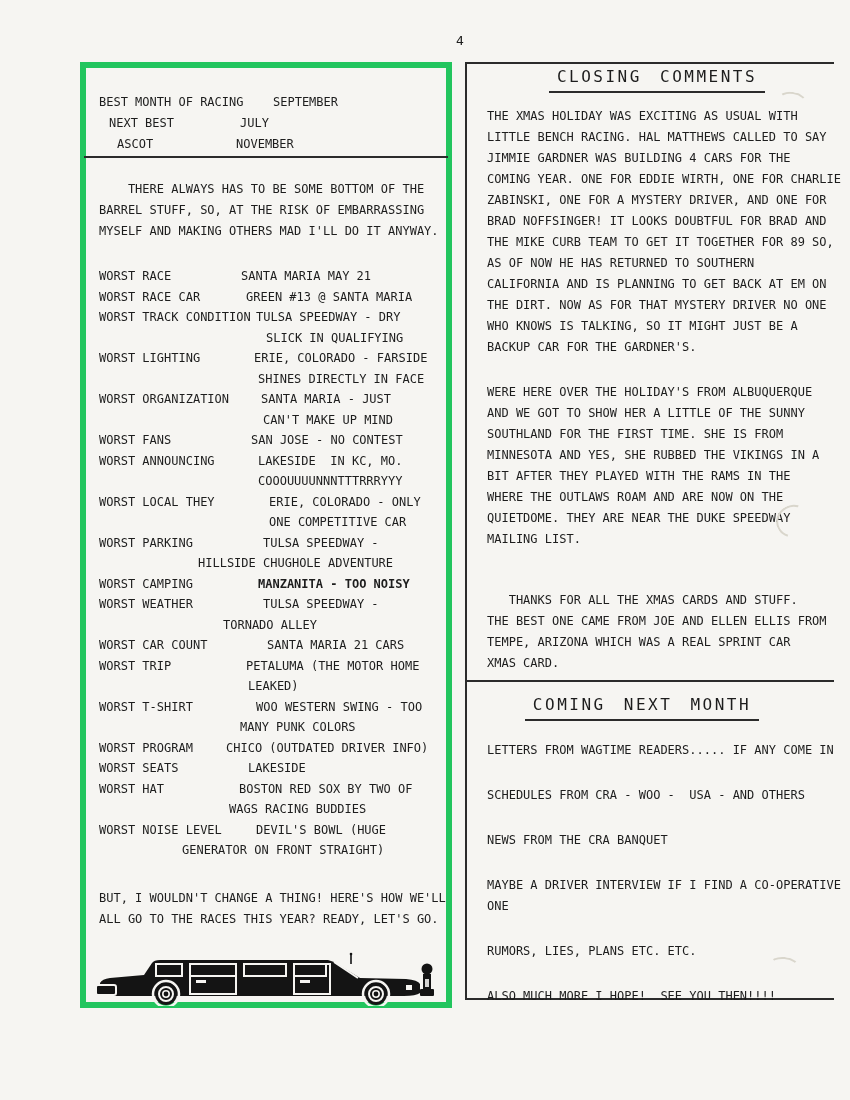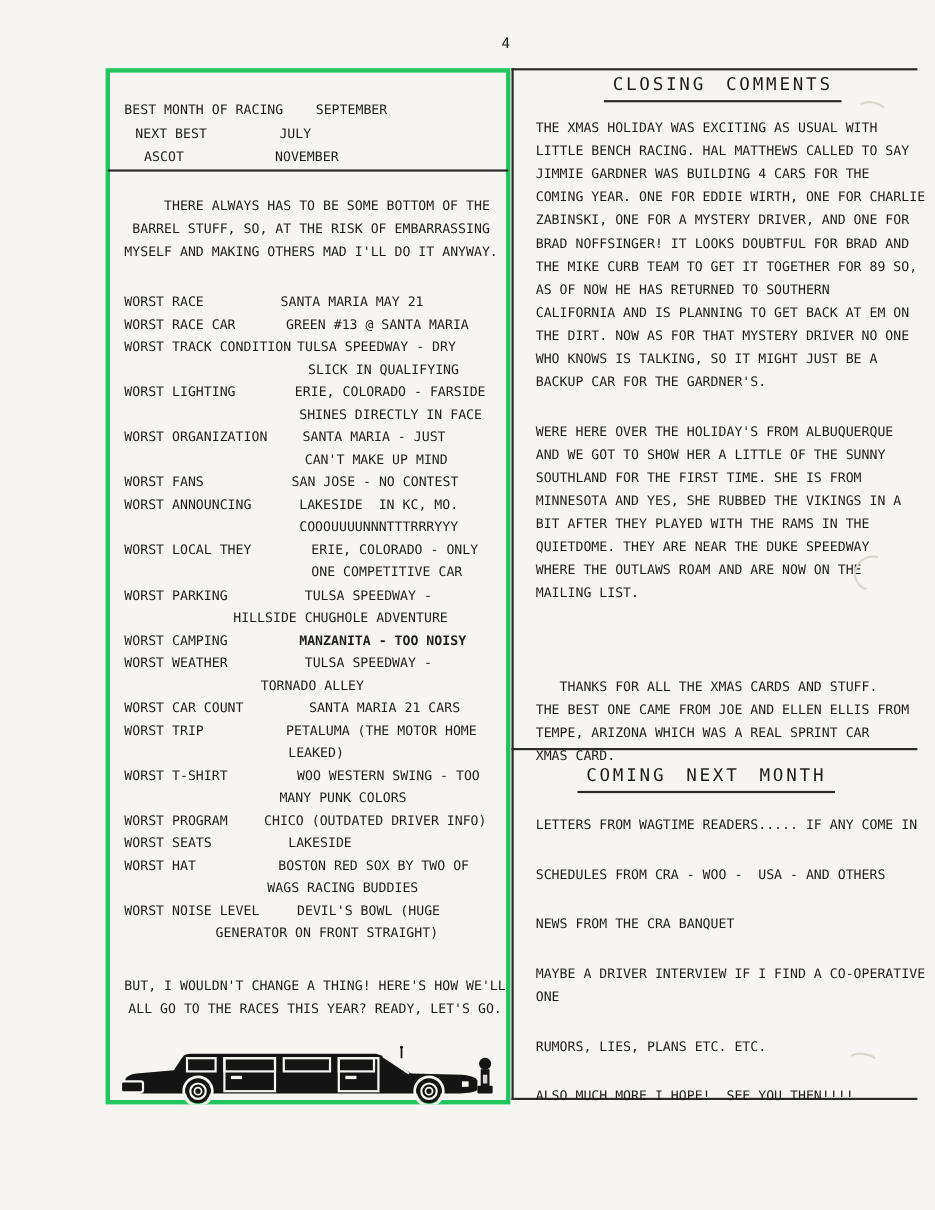--- a/index.html
+++ b/index.html
@@ -3,23 +3,22 @@
 <meta charset="utf-8">
 <style>
   html,body{margin:0;padding:0;background:#f6f5f2;}
   .sheet{
     position:relative;width:850px;height:1100px;background:#f6f5f2;
     font-family:"DejaVu Sans Mono", monospace;color:#1d1d1d;overflow:hidden;
   }
   .page-num{position:absolute;left:456px;top:33px;font-size:13px;}
   
   .left-box{
-    position:absolute;left:96px;top:62px;width:360px;height:934px;
-    border:4px solid #22c55e;
-    text-align:center;
+    position:absolute;left:80px;top:62px;width:360px;height:934px;
+    border:6px solid #22c55e;
   }
   .best-divider{position:absolute;left:-2px;right:-2px;top:88px;border-top:2px solid #2b2b2b;}
   .tb-row{position:absolute;left:0;right:0;height:16px;line-height:16px;font-size:12px;}
   .tb-label,.tb-value{position:absolute;white-space:pre;}
   .intro{position:absolute;left:13px;top:111px;font-size:12px;}
   .line{white-space:pre;height:21px;line-height:21px;font-size:12px;}
   .worst{position:absolute;left:0;right:0;top:198px;}
   .w-line{position:relative;height:20.5px;line-height:20.5px;font-size:12px;white-space:pre;}
   .w-label{position:absolute;left:13px;}
   .w-value{position:absolute;}
@@ -29,21 +28,21 @@
   .right-col{
     position:absolute;left:465px;top:62px;width:367px;height:934px;
     border-left:2px solid #2b2b2b;border-top:2px solid #2b2b2b;border-bottom:2px solid #2b2b2b;
   }
   .head-wrap{position:absolute;left:0;right:0;top:2px;text-align:center;padding-left:13px;}
   .heading{
     display:inline-block;font-size:16px;letter-spacing:2.5px;word-spacing:6px;
     border-bottom:2px solid #2b2b2b;padding:1px 8px 5px 8px;
   }
   .para{position:absolute;left:20px;right:0;}
-  .p1{top:42px;} .p2{top:318px;} .p3{top:526px;margin-top:24px;}
+  .p1{top:42px;} .p2{top:318px;} .p3{top:526px;}
   .cn-divider{position:absolute;left:-2px;right:0;top:616px;border-top:2px solid #2b2b2b;}
   .cn-head{position:absolute;left:20px;width:310px;top:630px;text-align:center;}
   .coming-items{position:absolute;left:20px;right:0;top:676px;}
   .cn-item{margin-bottom:24px;}
   
   .artifact{
     position:absolute;border:2px solid #d9d6cc;border-radius:50%;
     border-bottom-color:transparent;border-left-color:transparent;border-right-color:transparent;
   }
   .a1{left:777px;top:92px;width:26px;height:16px;transform:rotate(9deg);}
@@ -176,22 +175,22 @@
         <div class="line">THE DIRT. NOW AS FOR THAT MYSTERY DRIVER NO ONE</div>
         <div class="line">WHO KNOWS IS TALKING, SO IT MIGHT JUST BE A</div>
         <div class="line">BACKUP CAR FOR THE GARDNER'S.</div>
       </div>
     <div id="p2" class="para p2">
         <div class="line">WERE HERE OVER THE HOLIDAY'S FROM ALBUQUERQUE</div>
         <div class="line">AND WE GOT TO SHOW HER A LITTLE OF THE SUNNY</div>
         <div class="line">SOUTHLAND FOR THE FIRST TIME. SHE IS FROM</div>
         <div class="line">MINNESOTA AND YES, SHE RUBBED THE VIKINGS IN A</div>
         <div class="line">BIT AFTER THEY PLAYED WITH THE RAMS IN THE</div>
+        <div class="line">WHERE THE OUTLAWS ROAM AND ARE NOW ON THE</div>
         <div class="line">QUIETDOME. THEY ARE NEAR THE DUKE SPEEDWAY</div>
-        <div class="line">WHERE THE OUTLAWS ROAM AND ARE NOW ON THE</div>
         <div class="line">MAILING LIST.</div>
       </div>
     <div id="p3" class="para p3">
         <div class="line">   THANKS FOR ALL THE XMAS CARDS AND STUFF.</div>
         <div class="line">THE BEST ONE CAME FROM JOE AND ELLEN ELLIS FROM</div>
         <div class="line">TEMPE, ARIZONA WHICH WAS A REAL SPRINT CAR</div>
         <div class="line">XMAS CARD.</div>
       </div>
 
     <div class="cn-divider"></div>

